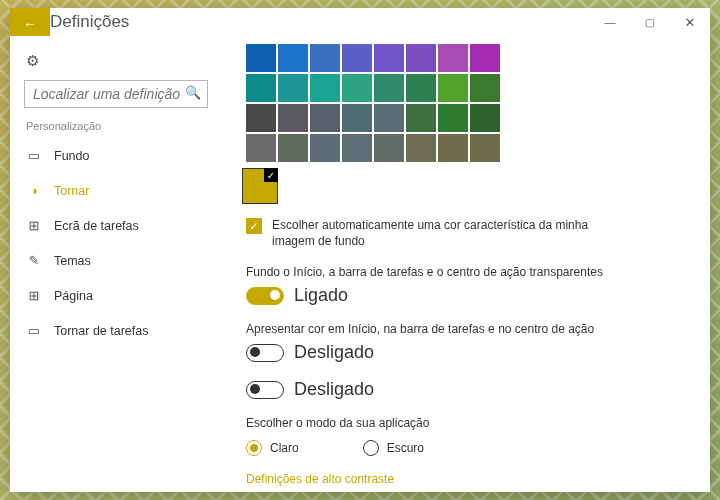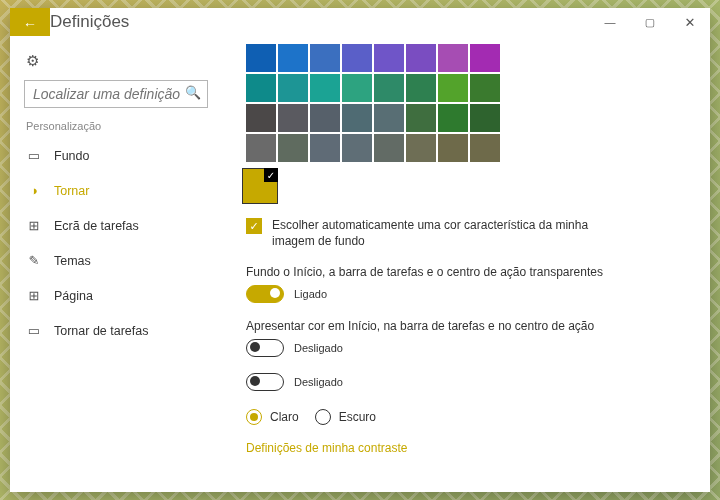--- a/index.html
+++ b/index.html
@@ -47,22 +47,22 @@
   .check-row { display:flex; gap:10px; margin-top:14px; align-items:flex-start;}
   .check-row .cbox { width:16px; height:16px; background:#c6a900; color:#fff; font-size:11px; display:flex; align-items:center; justify-content:center; flex-shrink:0;}
   .check-row .ctext { font-size:12px; line-height:1.3; max-width:320px;}
   .group { margin-top:16px; }
   .group-label { font-size:12px; margin-bottom:6px;}
   .toggle-row { display:flex; align-items:center; gap:10px;}
   .toggle { width:38px; height:18px; border-radius:10px; border:1.5px solid #333; position:relative; background:#fff;}
   .toggle .knob { position:absolute; width:10px; height:10px; border-radius:50%; background:#333; top:2px; left:3px;}
   .toggle.on { background:#c6a900; border-color:#c6a900;}
   .toggle.on .knob { background:#fff; left:23px;}
-  .toggle-text { font-size:11px;}
-  .radio-row { display:flex; gap:16px; margin-top:18px;text-align:center;}
+  .toggle-text { font-size:18px;}
+  .radio-row { display:flex; gap:64px; margin-top:10px;text-align:center;}
   .radio { display:flex; align-items:center; gap:8px; font-size:12px;}
   .rcircle { width:16px; height:16px; border:1.5px solid #333; border-radius:50%; display:flex; align-items:center; justify-content:center;}
   .rcircle.sel { border-color:#c6a900; }
   .rcircle.sel::after { content:""; width:8px; height:8px; border-radius:50%; background:#c6a900;}
   .link { margin-top:16px; color:#c6a900; font-size:12px;}
   ::-webkit-scrollbar { width:0; }
 </style>
 </head>
 <body>
 <div class="fence"></div>
@@ -191,28 +191,29 @@
       <div class="group">
         <div class="toggle-row">
           <div class="toggle">
               <div class="knob"></div>
             </div>
           <div class="toggle-text">Desligado</div>
         </div>
       </div>
 
       <div class="group">
+        <div class="group-label">Escolher o modo da sua aplicação</div>
         <div class="radio-row">
           <div class="radio">
             <div class="rcircle sel"></div>
             <span>Claro</span>
           </div>
           <div class="radio">
             <div class="rcircle"></div>
             <span>Escuro</span>
           </div>
         </div>
       </div>
 
-      <div class="link">Definições de minha contraste</div>
+      <div class="link">Definições de alto contraste</div>
     </div>
   </div>
 </div>
 
 </body></html>

